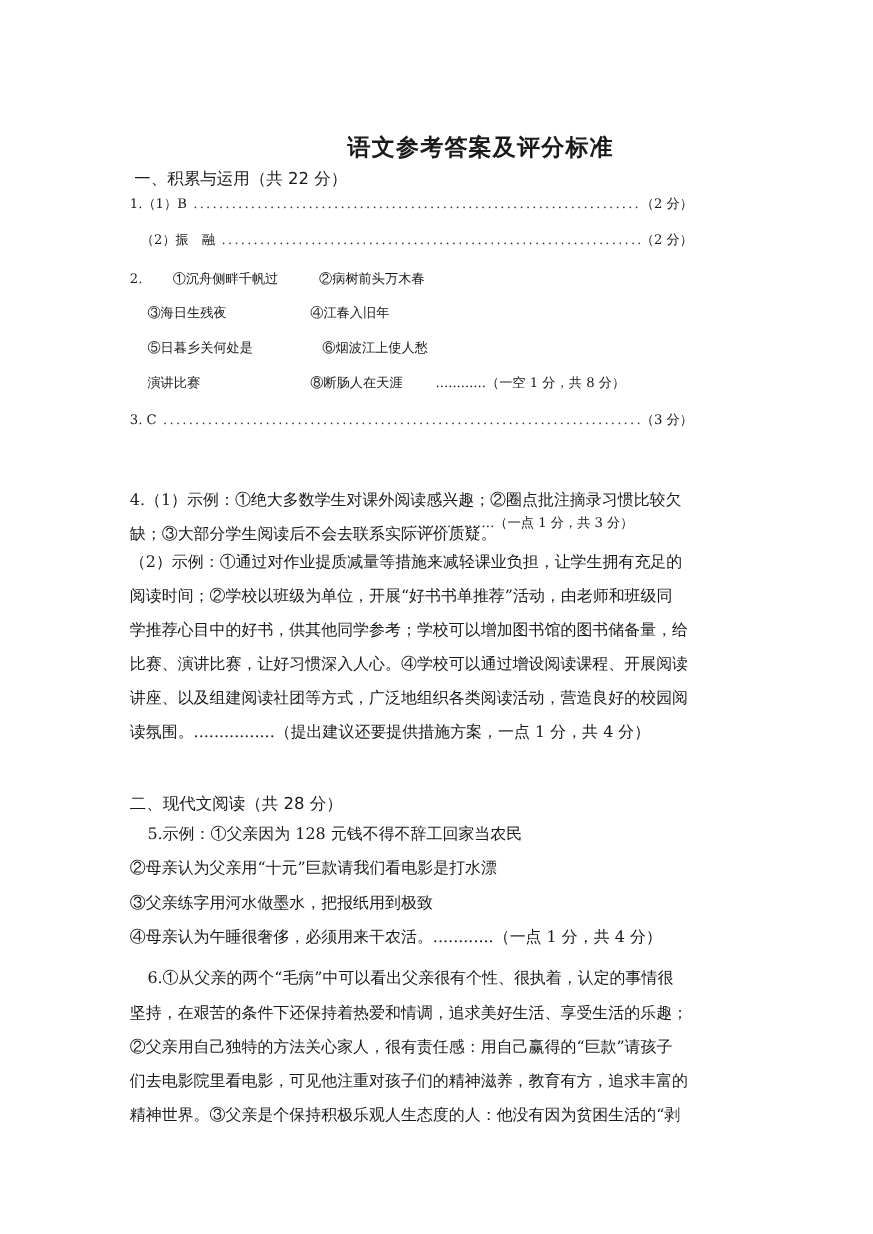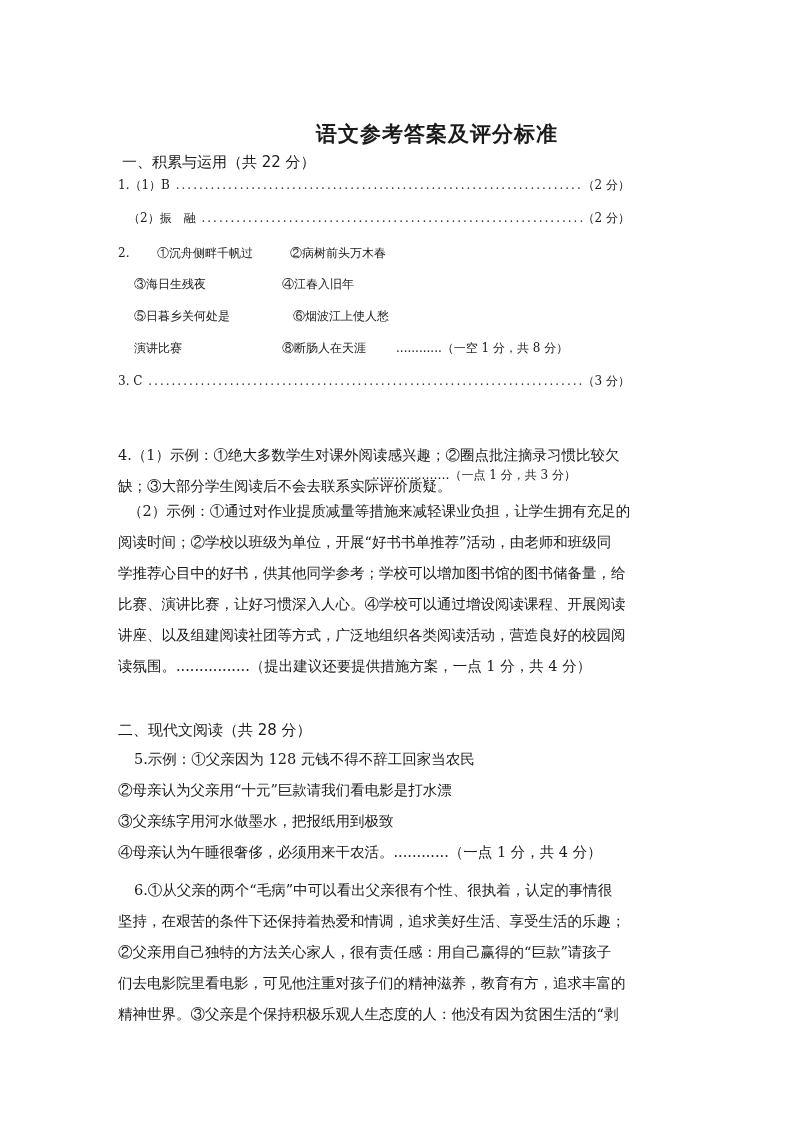--- a/index.html
+++ b/index.html
@@ -55,21 +55,21 @@
     <span class="score">（3 分）</span>
   </div>
 
   <div class="para" style="top:400px;margin-top:40px;">
     <div>4.（1）示例：①绝大多数学生对课外阅读感兴趣；②圈点批注摘录习惯比较欠</div>
     <div>缺；③大部分学生阅读后不会去联系实际评价质疑。</div>
   </div>
   <div class="line" style="left:372px; top:465px;">..............……（一点 1 分，共 3 分）</div>
 
   <div class="para" style="top:496px;">
-    <div style="margin-left:10px;">（2）示例：①通过对作业提质减量等措施来减轻课业负担，让学生拥有充足的</div>
+    <div style="">（2）示例：①通过对作业提质减量等措施来减轻课业负担，让学生拥有充足的</div>
     <div>阅读时间；②学校以班级为单位，开展“好书书单推荐”活动，由老师和班级同</div>
     <div>学推荐心目中的好书，供其他同学参考；学校可以增加图书馆的图书储备量，给</div>
     <div>比赛、演讲比赛，让好习惯深入人心。④学校可以通过增设阅读课程、开展阅读</div>
     <div>讲座、以及组建阅读社团等方式，广泛地组织各类阅读活动，营造良好的校园阅</div>
     <div>读氛围。................（提出建议还要提供措施方案，一点 1 分，共 4 分）</div>
   </div>
 
   <div class="line heading" style="left:118px; top:720px;">二、现代文阅读（共 28 分）</div>
 
   <div class="para" style="top:744px;">

